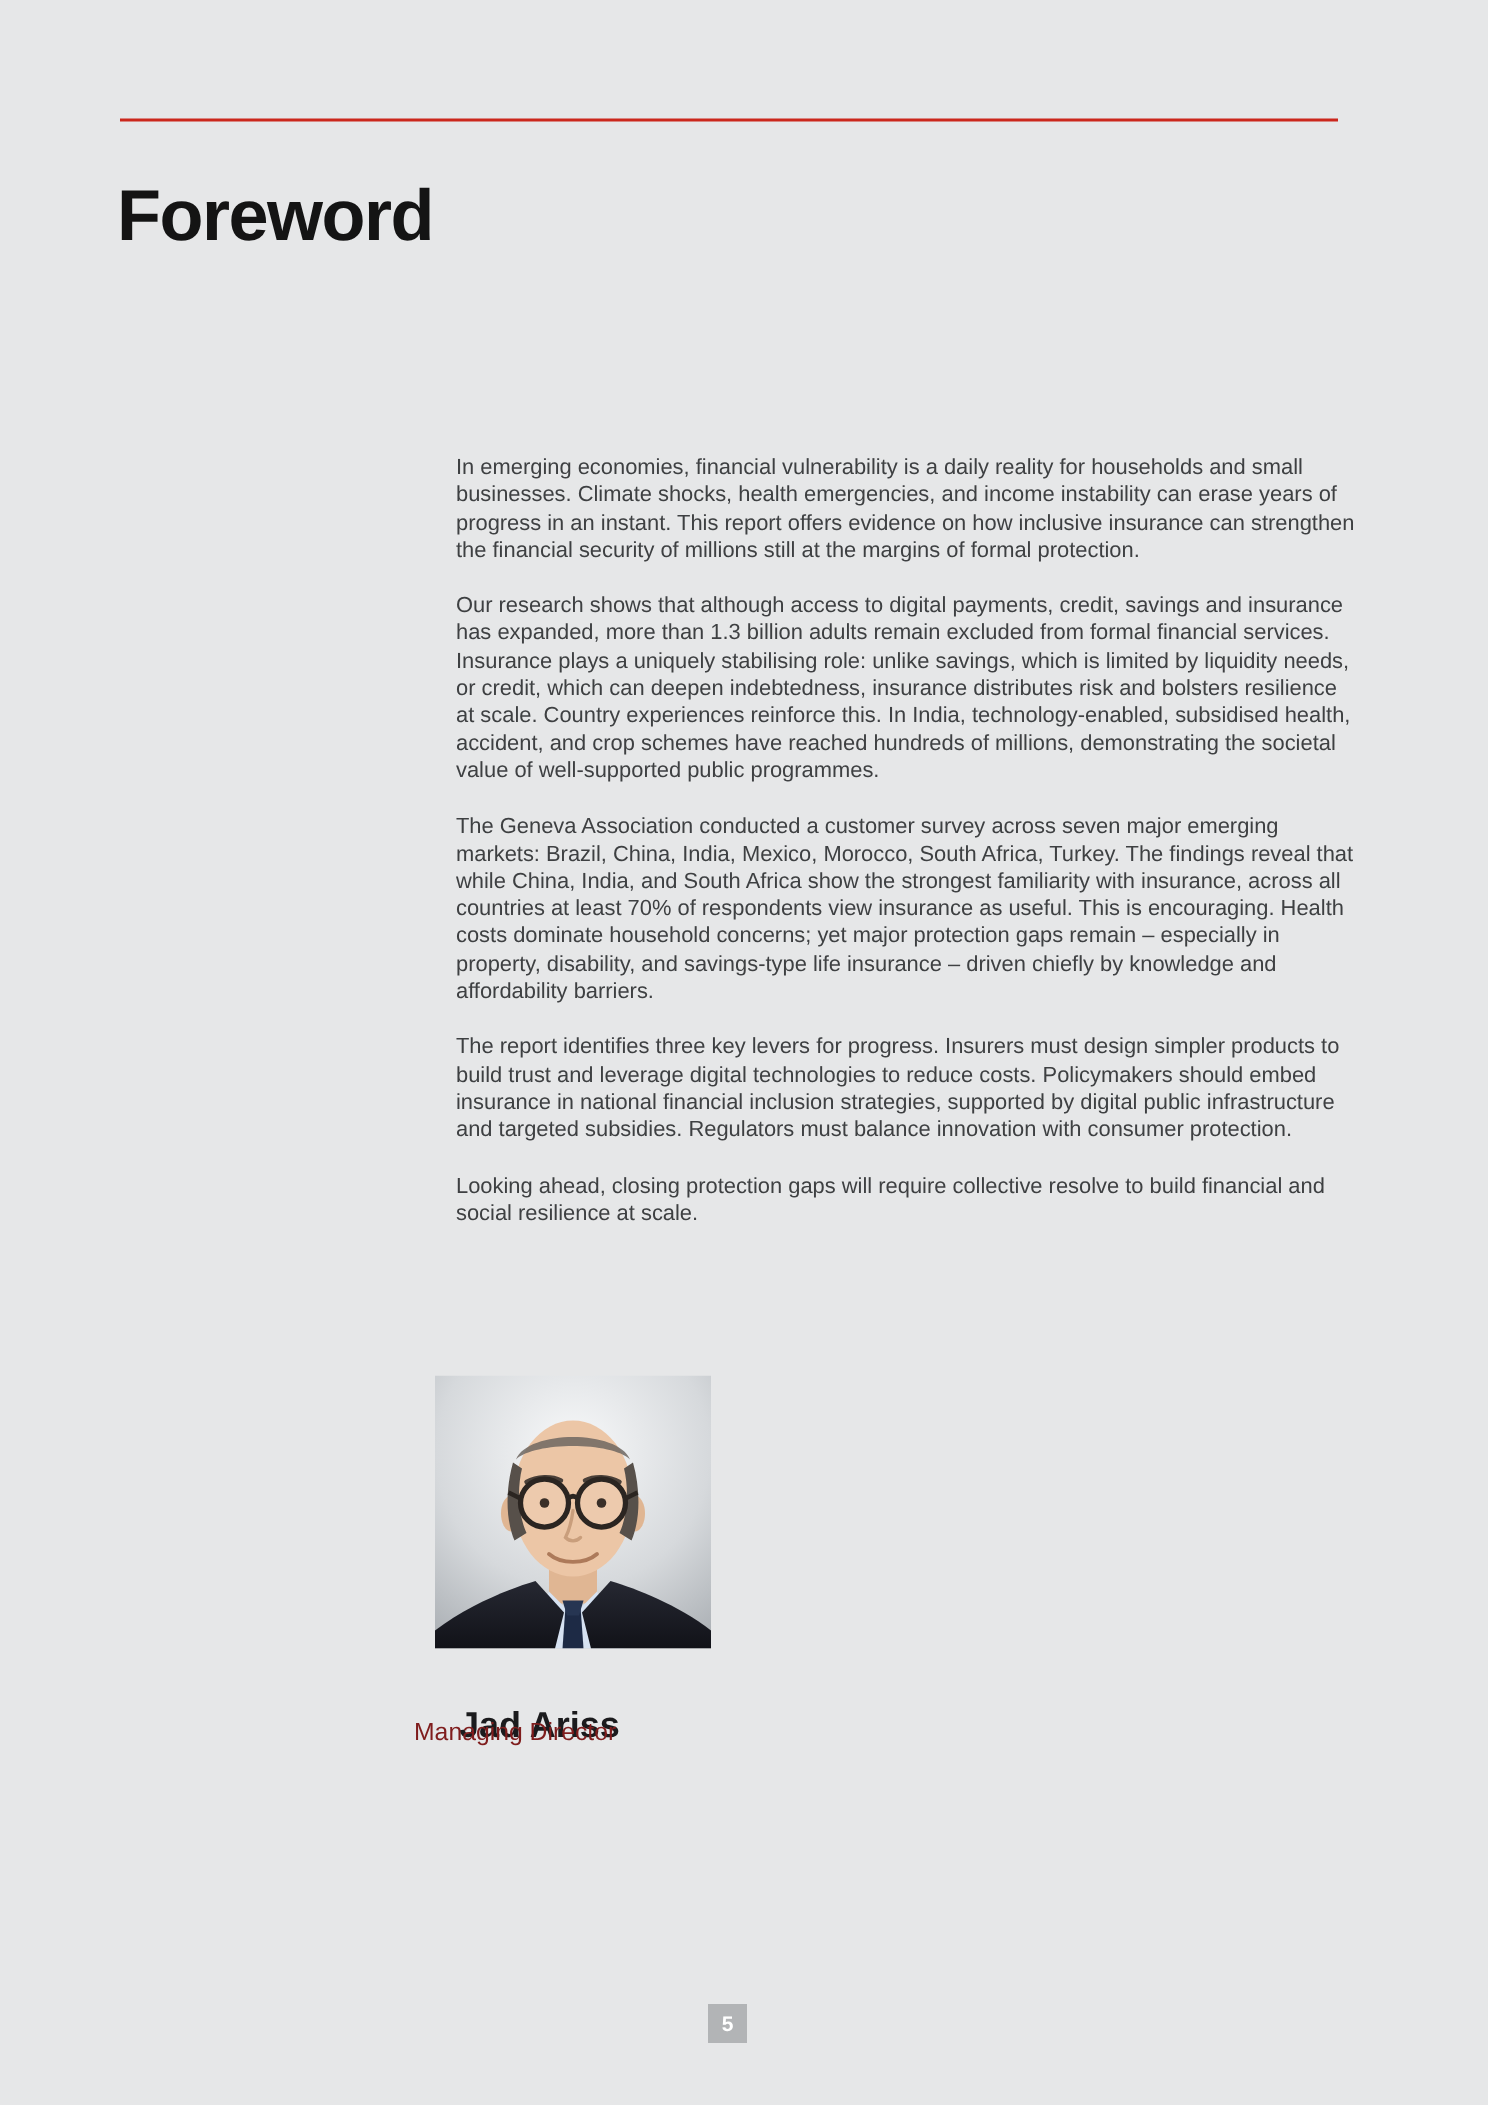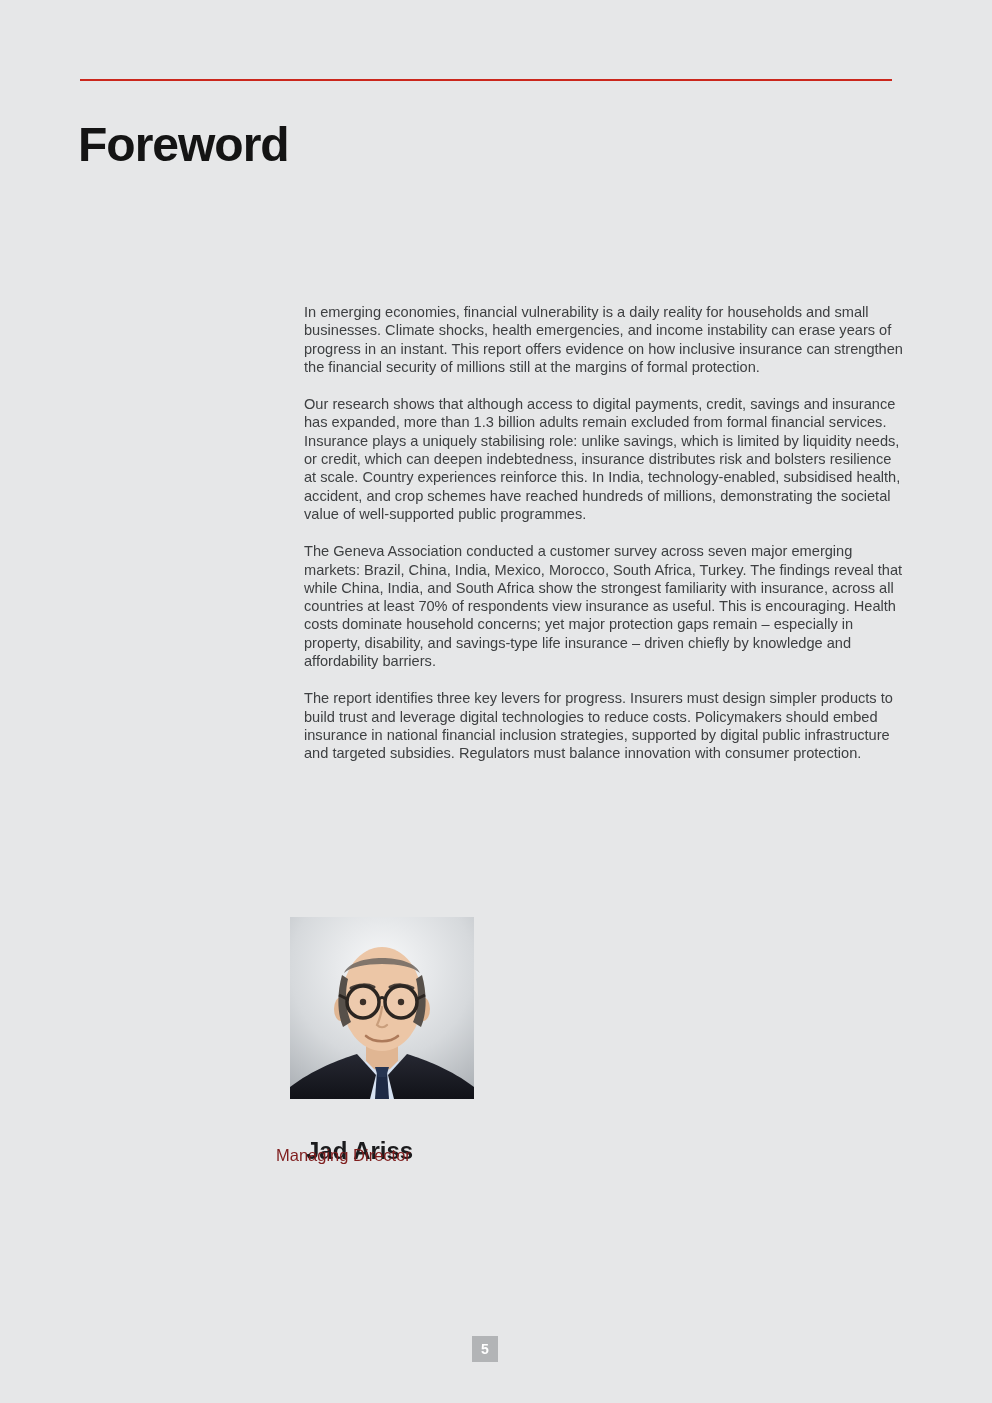--- a/index.html
+++ b/index.html
@@ -60,20 +60,21 @@
 
 <div class="accent-rule"></div>
 
 <h1 class="page-title">Foreword</h1>
 
 <div class="body-col">
   <p>In emerging economies, financial vulnerability is a daily reality for households and small businesses. Climate shocks, health emergencies, and income instability can erase years of progress in an instant. This report offers evidence on how inclusive insurance can strengthen the financial security of millions still at the margins of formal protection.</p>
   <p>Our research shows that although access to digital payments, credit, savings and insurance has expanded, more than 1.3 billion adults remain excluded from formal financial services. Insurance plays a uniquely stabilising role: unlike savings, which is limited by liquidity needs, or credit, which can deepen indebtedness, insurance distributes risk and bolsters resilience at scale. Country experiences reinforce this. In India, technology-enabled, subsidised health, accident, and crop schemes have reached hundreds of millions, demonstrating the societal value of well-supported public programmes.</p>
   <p>The Geneva Association conducted a customer survey across seven major emerging markets: Brazil, China, India, Mexico, Morocco, South Africa, Turkey. The findings reveal that while China, India, and South Africa show the strongest familiarity with insurance, across all countries at least 70% of respondents view insurance as useful. This is encouraging. Health costs dominate household concerns; yet major protection gaps remain – especially in property, disability, and savings-type life insurance – driven chiefly by knowledge and affordability barriers.</p>
   <p>The report identifies three key levers for progress. Insurers must design simpler products to build trust and leverage digital technologies to reduce costs. Policymakers should embed insurance in national financial inclusion strategies, supported by digital public infrastructure and targeted subsidies. Regulators must balance innovation with consumer protection.</p>
+  <p>Looking ahead, closing protection gaps will require collective resolve to build financial and social resilience at scale.</p>
 </div>
 
 <svg class="portrait" viewBox="0 0 184 182" width="184" height="182" role="img">
   <defs>
     <radialGradient id="pbg" cx="50%" cy="28%" r="90%">
       <stop offset="0%" stop-color="#f8f9fa"></stop>
       <stop offset="55%" stop-color="#d6d9dc"></stop>
       <stop offset="100%" stop-color="#a4a9ae"></stop>
     </radialGradient>
     <linearGradient id="suit" x1="0" y1="0" x2="0" y2="1">

